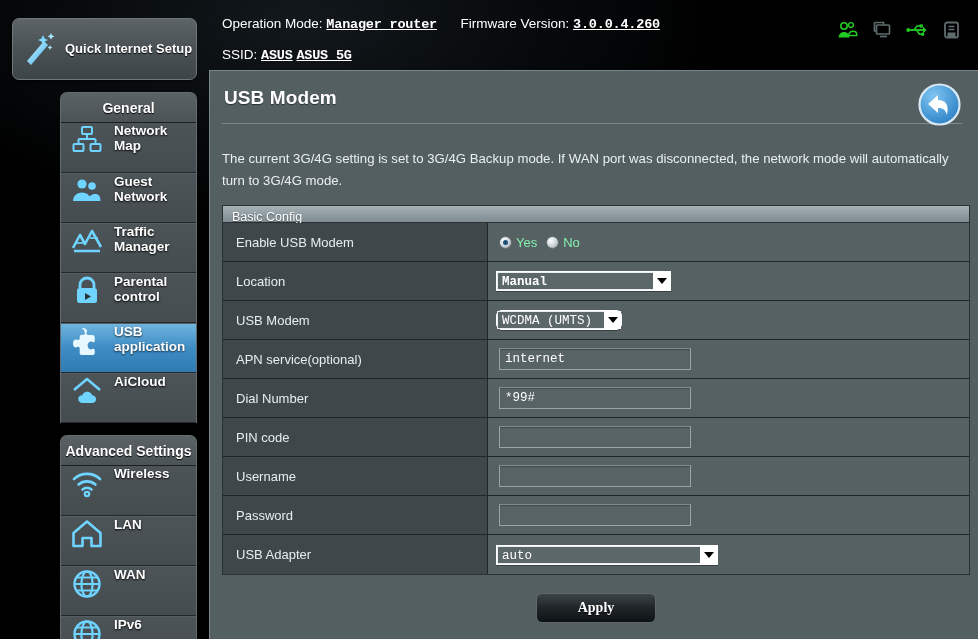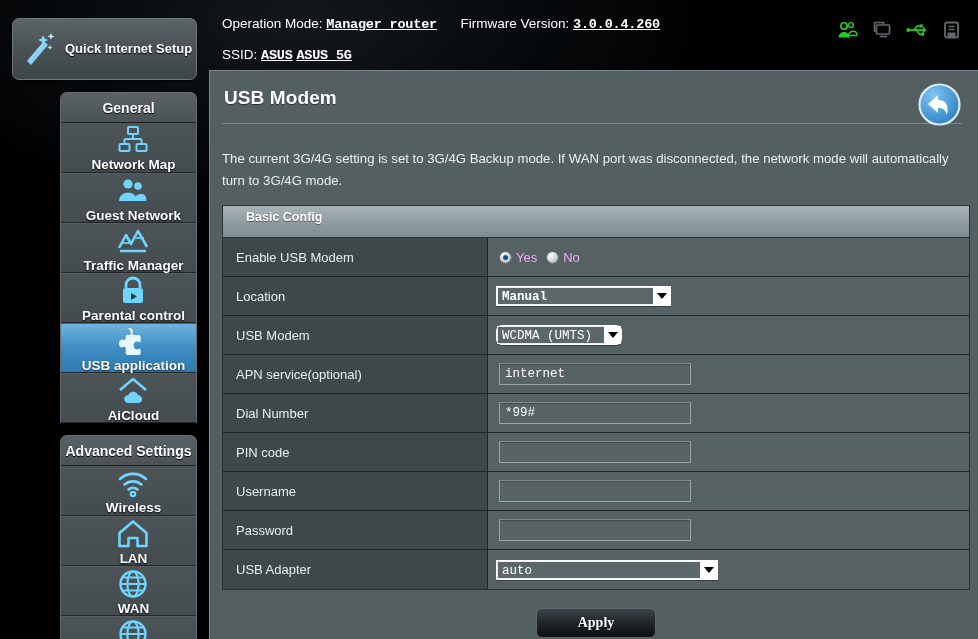--- a/index.html
+++ b/index.html
@@ -90,26 +90,25 @@
     text-align: center;
     color: #fff; font-weight: bold; font-size: 14px;
     background: linear-gradient(180deg, #5a6266 0%, #4b5356 100%);
     text-shadow: 0 1px 1px #000;
     border-bottom: 1px solid #1b1f21;
   }
   .menu { background: #474f53; }
   .mi {
     position: relative;
     height: 50px;
-    display: flex; align-items: center;
+    display: flex; align-items: flex-start;
     border-bottom: 1px solid #22282b;
     border-top: 1px solid #565e62;
     background: linear-gradient(180deg, #4c5458 0%, #444c50 100%);
     cursor: pointer;
-    flex-direction: column;
   }
   .mi:first-child { border-top: none; }
   .mi .mi-icon { width: 34px; height: 34px; margin-left: 9px; flex: 0 0 34px; }
   .mi .mi-label {
     margin-left: 10px;
     color: #fff; font-size: 13.5px; font-weight: bold;
     text-shadow: 0 1px 2px #000;
   }
   .mi.active {
     background: linear-gradient(180deg, #6fb4de 0%, #3e8cc4 50%, #2f7bb2 100%);
@@ -154,25 +153,25 @@
   }
 
   
   .tbl {
     margin-top: 13px;
     width: 748px;
     border: 1px solid #2b3133;
     border-collapse: collapse;
   }
   .tbl-hd {
-    height: 32px;
+    height: 17px;
     background: linear-gradient(180deg, #a8b3b7 0%, #8e9ba0 55%, #7f8d92 100%);
-    color: #fff; font-size: 12.5px; font-weight: bold;
+    color: #fff; font-size: 12.5px; font-weight: normal;
     line-height: 23px;
-    padding-left: 23px;
+    padding-left: 9px;
     text-shadow: 0 1px 1px rgba(0,0,0,.45);
     border-bottom: 1px solid #2b3133;
   }
   .row {
     display: flex;
     height: 39px;
     border-bottom: 1px solid #202628;
   }
   .row:last-child { border-bottom: none; }
   .cellA {
@@ -198,21 +197,21 @@
     background: radial-gradient(circle at 35% 32%, #fdfdfd 0%, #d4dadd 48%, #8e989c 100%);
     border: 1px solid #5d686c;
     display: inline-block; position: relative;
   }
   .radio.on::after {
     content: "";
     position: absolute; left: 3px; top: 3px;
     width: 5px; height: 5px; border-radius: 50%;
     background: #1a4e78;
   }
-  .radiolbl { color: #f0abfc; font-size: 13px; }
+  .radiolbl { color: #86efac; font-size: 13px; }
 
   
   .sel {
     position: relative;
     height: 20px;
     background: #fff;
     border: 1px solid #ffffff;
     display: inline-flex; align-items: stretch;
     cursor: pointer;
     box-shadow: 0 1px 0 rgba(0,0,0,.35);

